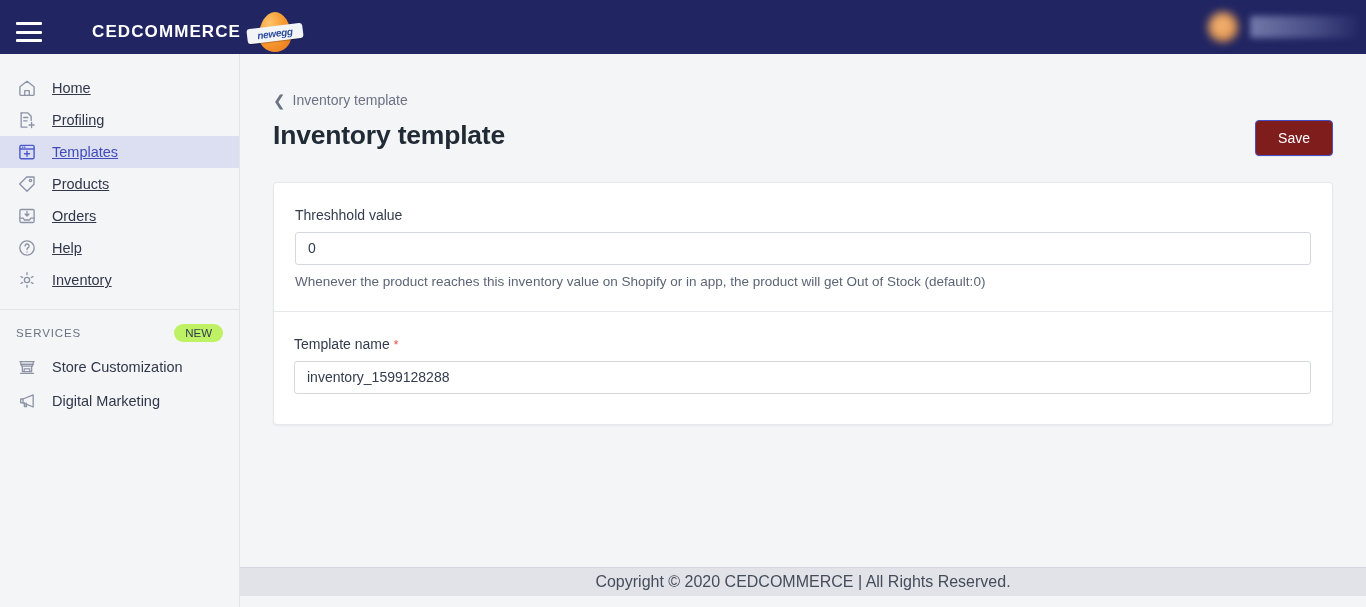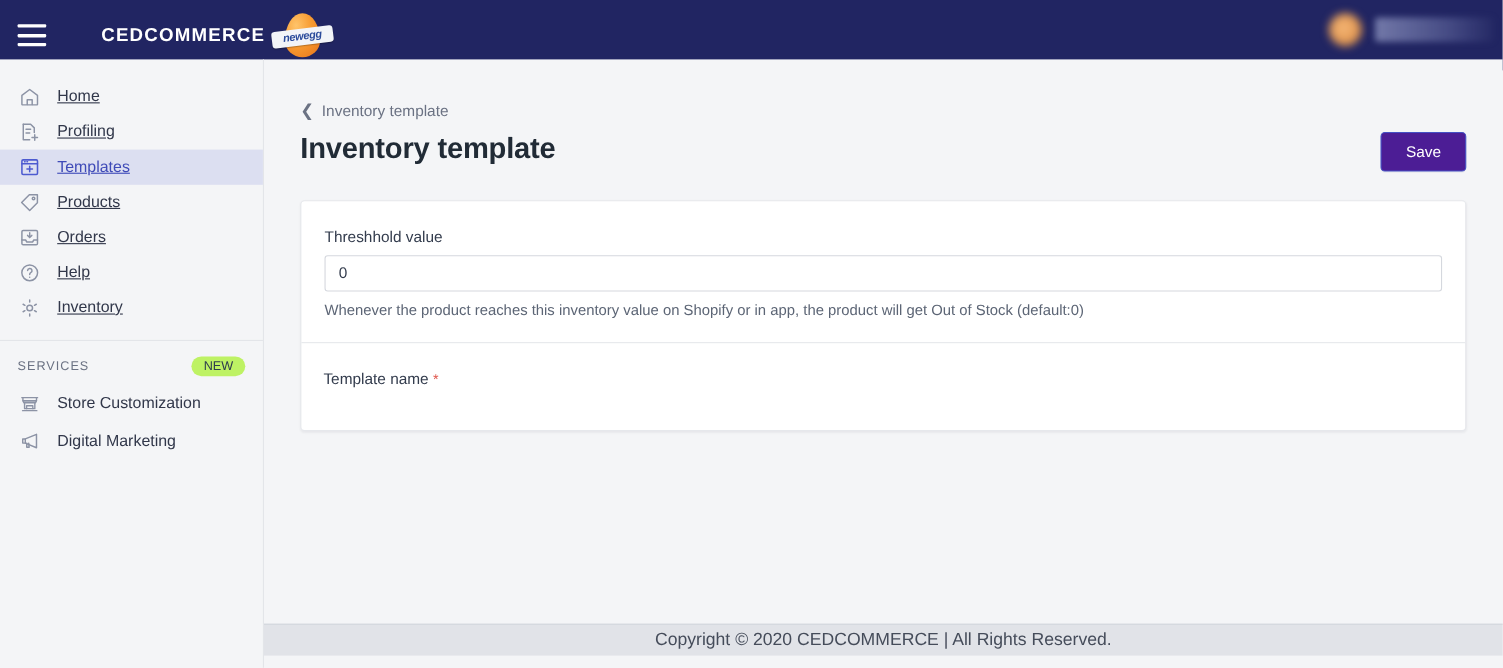--- a/index.html
+++ b/index.html
@@ -166,21 +166,21 @@
     margin: 10px 33px 0 33px;
   }
   .page-title {
     font-size: 26.5px;
     font-weight: bold;
     color: #212b36;
     letter-spacing: -0.2px;
     margin: 0;
   }
   .save-btn {
-    background: #4c1d95;
+    background: #7f1d1d;
     border: 1px solid #4450c4;
     color: #ffffff;
     font-size: 14px;
     padding: 9px 22px;
     border-radius: 4px;
     cursor: pointer;
     font-family: "Liberation Sans", sans-serif;
     box-shadow: 0 1px 0 rgba(22,29,37,.05);
   }
 
@@ -385,20 +385,21 @@
       <label class="field-label">Threshhold value</label>
       <input class="text-input" type="text" value="0" style="">
       <div class="help-text">Whenever the product reaches this inventory value on Shopify or in app, the product will get Out of Stock (default:0)</div>
     </div>
 
     <div class="card-section section-two">
       <label class="field-label">
         <span>Template name</span>
         <span class="req-star">*</span>
       </label>
+      <input class="text-input" type="text" value="inventory_1599128288" style="">
     </div>
 
   </div>
 </div>
 
 <div class="footer">
   <span>Copyright © 2020 CEDCOMMERCE | All Rights Reserved.</span>
 </div>
 
 </body></html>

